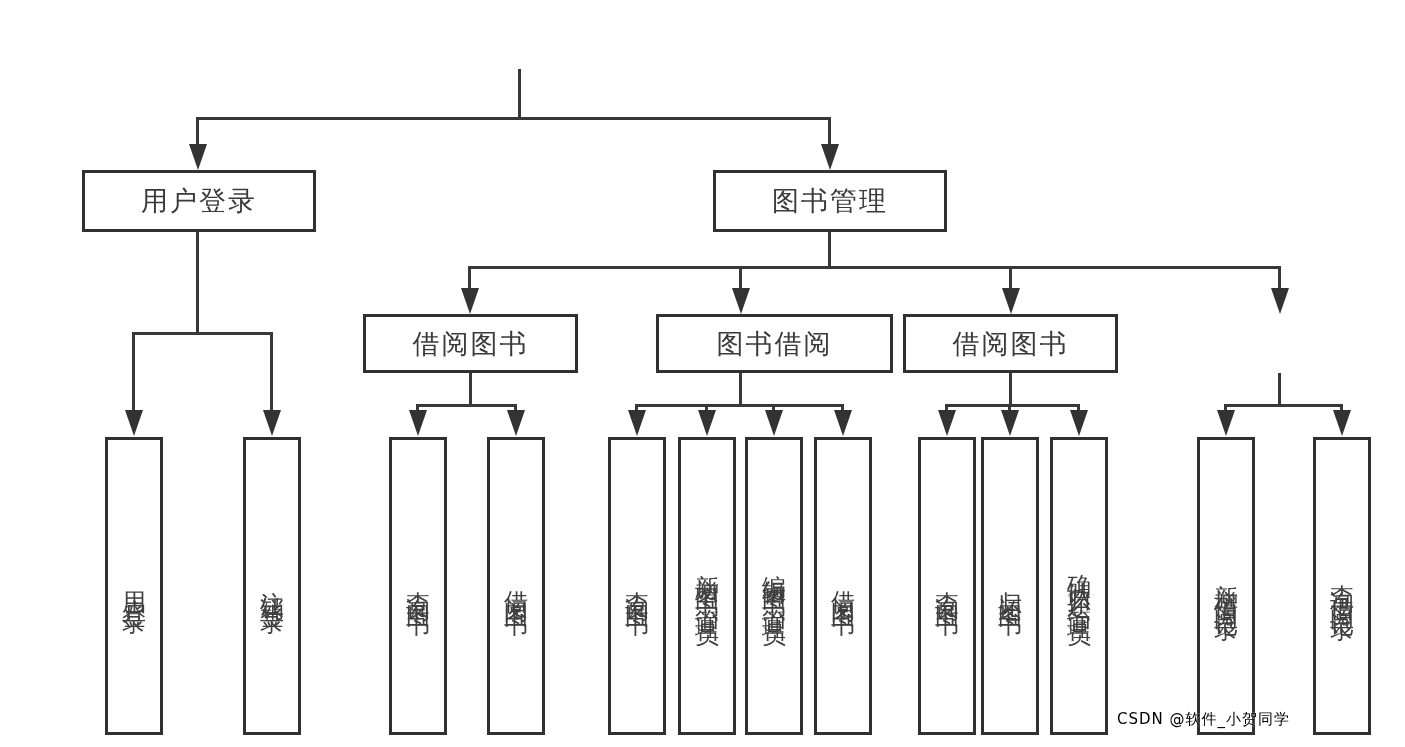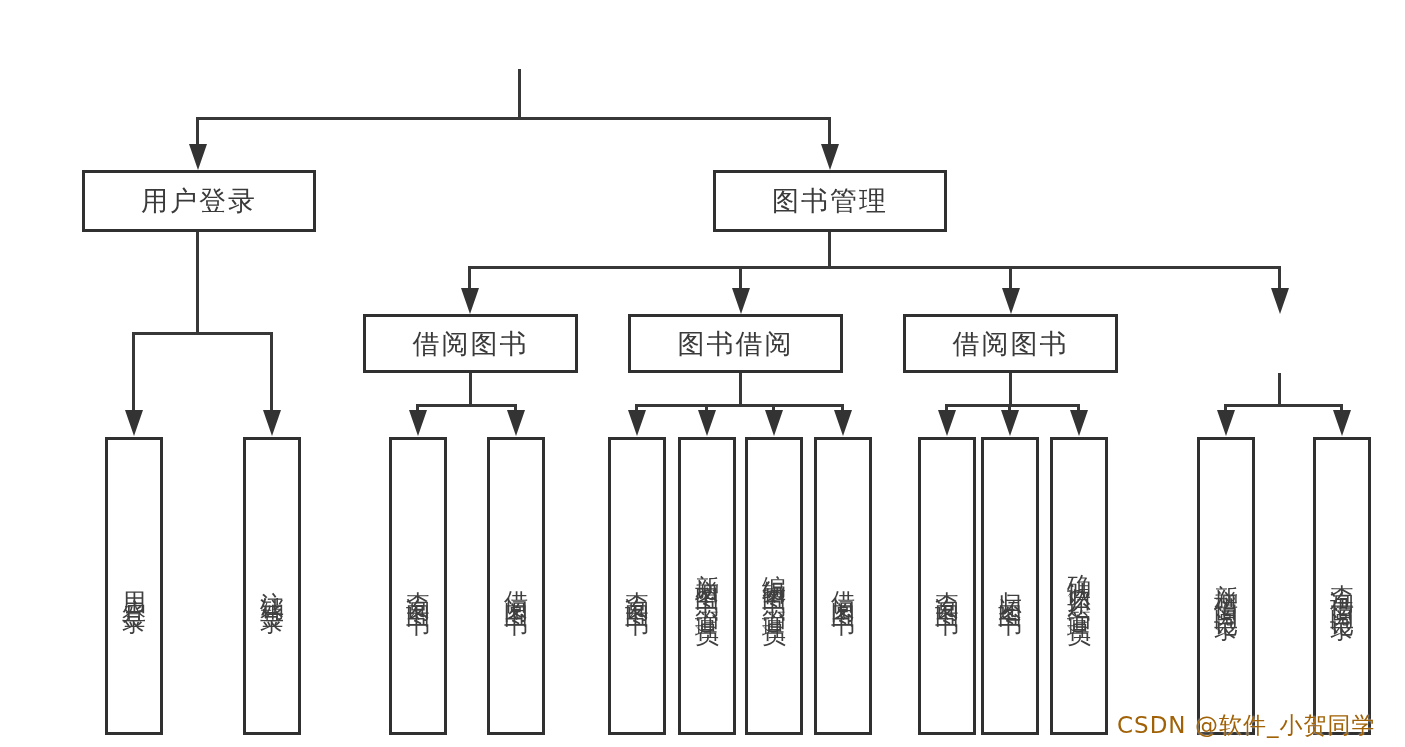--- a/index.html
+++ b/index.html
@@ -21,21 +21,21 @@
   .vline,.hline{position:absolute;background:#383838;z-index:1;}
   .vline{width:3px;}
   .hline{height:3px;}
   .ah{
     position:absolute;width:0;height:0;z-index:1;
     border-left:9px solid transparent;border-right:9px solid transparent;
     border-top:26px solid #333333;
   }
   .watermark{
     position:absolute;left:1117px;top:710px;z-index:5;
-    font-size:23px;color:#a16207;letter-spacing:1px;white-space:nowrap;
+    font-size:15px;color:#000000;letter-spacing:1px;white-space:nowrap;
     text-shadow:0 0 2px #ffffff;
   }
 </style>
 </head>
 <body>
 
 <div class="stage">
 
 
   <div class="vline" style="left:518px;top:69px;height:48px;"></div>
@@ -66,21 +66,21 @@
   <div class="vline" style="left:739px;top:266px;height:24px;"></div>
   <div class="ah" style="left:732px;top:288px;"></div>
   <div class="vline" style="left:1009px;top:266px;height:24px;"></div>
   <div class="ah" style="left:1002px;top:288px;"></div>
   <div class="vline" style="left:1278px;top:266px;height:24px;"></div>
   <div class="ah" style="left:1271px;top:288px;"></div>
 
   <div class="box" style="left:363px;top:314px;width:215px;height:59px;">
     <span>借阅图书</span>
   </div>
-  <div class="box" style="left:628px;top:314px;width:215px;height:59px;">
+  <div class="box" style="left:656px;top:314px;width:237px;height:59px;">
     <span>图书借阅</span>
   </div>
   <div class="box" style="left:903px;top:314px;width:215px;height:59px;">
     <span>借阅图书</span>
   </div>
 
   <div class="vline" style="left:469px;top:373px;height:33px;"></div>
   <div class="hline" style="left:416px;top:404px;width:101px;"></div>
   <div class="vline" style="left:416px;top:404px;height:8px;"></div>
   <div class="ah" style="left:409px;top:410px;"></div>

